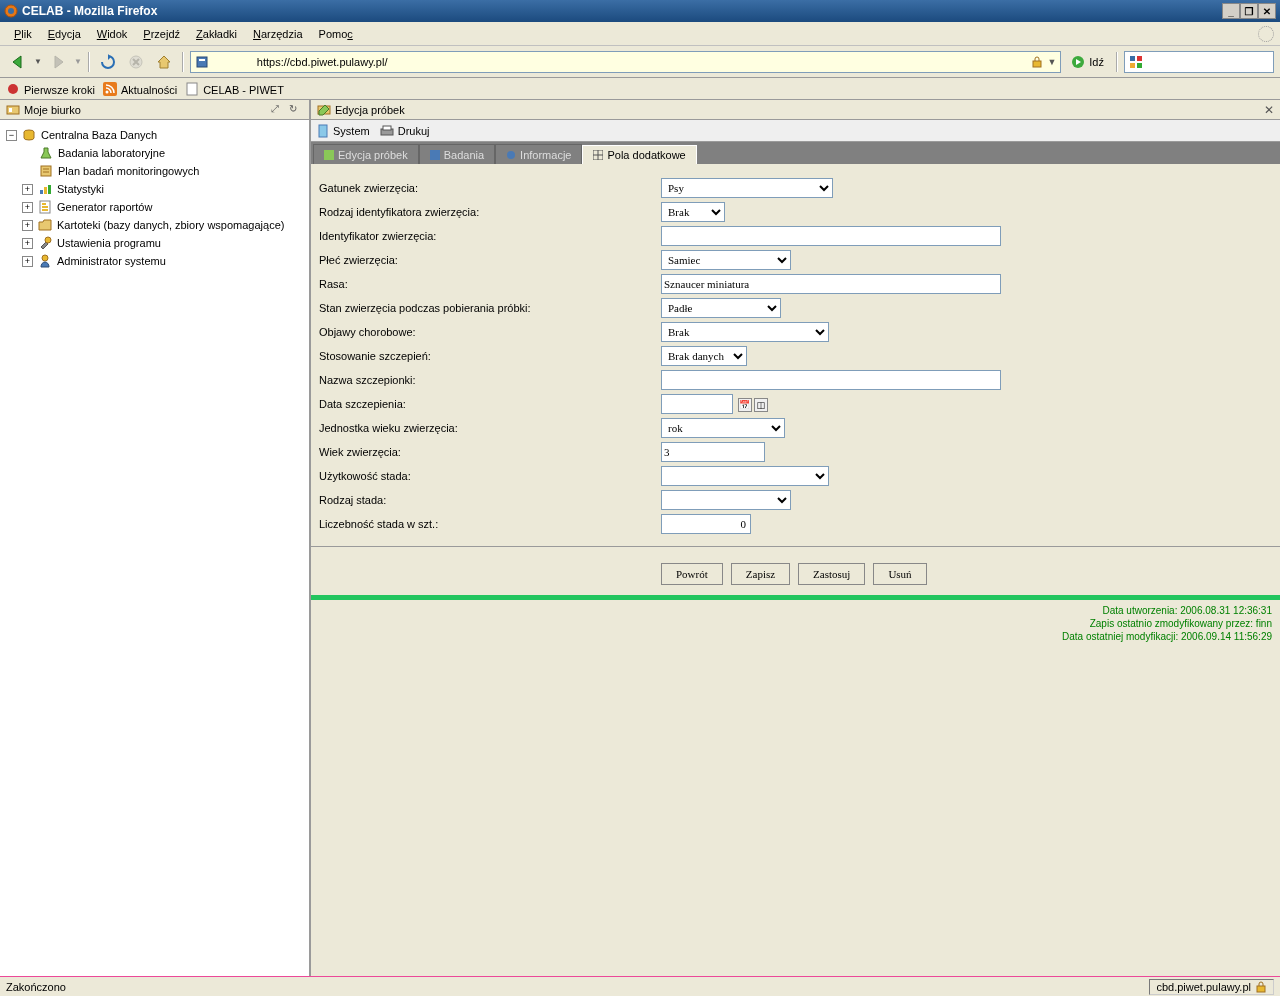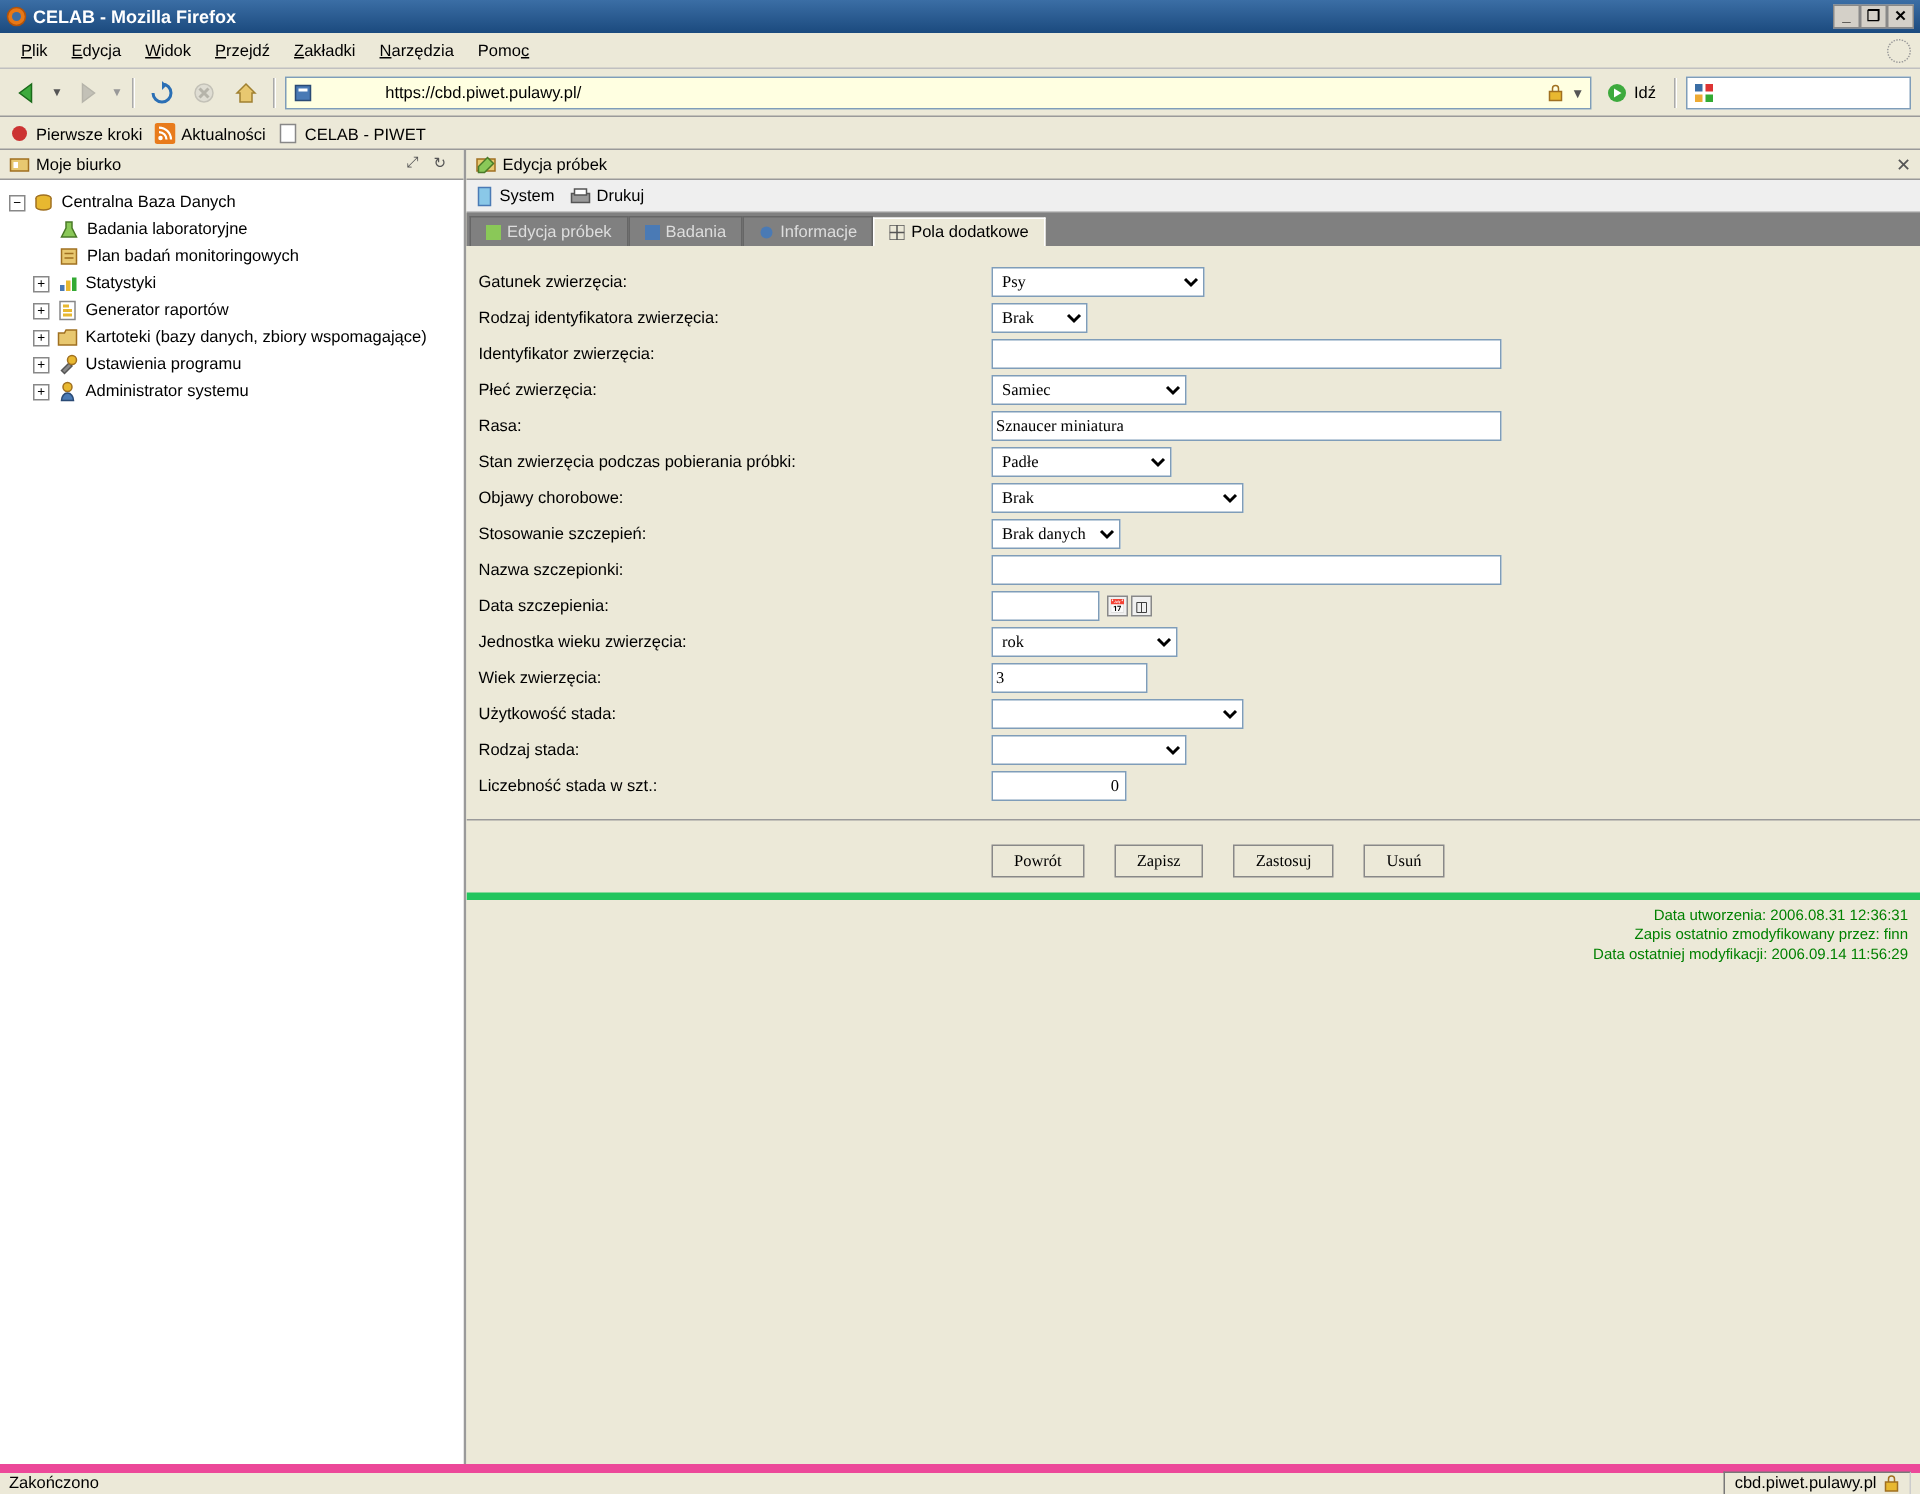--- a/index.html
+++ b/index.html
@@ -67,28 +67,28 @@
 .form-row .field { flex: 1; }
 .form-row select, .form-row input[type=text] { font-family: Tahoma; font-size: 11px; border: 1px solid #7F9DB9; background: #fff; padding: 1px 2px; height: 20px; }
 .form-row select { background: #fff; }
 .wide-input { width: 340px; }
 .num-input { width: 90px; text-align: right; padding-right: 4px !important; }
 .date-input { width: 72px; }
 .date-icons { display: inline-flex; gap: 2px; margin-left: 2px; vertical-align: middle; }
 .date-icon { width: 14px; height: 14px; border: 1px solid #888; font-size: 9px; display: flex; align-items: center; justify-content: center; cursor: pointer; background: #f0f0f0; }
 
 .form-sep { height: 1px; background: #9A9A9A; margin: 10px 0; }
-.button-row { display: flex; gap: 20px; padding: 6px 12px 10px 350px; }
+.button-row { display: flex; gap: 8px; padding: 6px 12px 10px 350px; }
 .button-row button { font-family: Tahoma; font-size: 11px; padding: 2px 14px; background: #ECE9D8; border: 1px solid #888; cursor: pointer; height: 22px; }
 
 .meta-info { text-align: right; padding: 4px 8px; font-size: 10px; color: #008000; border-top: 5px solid #22c55e; }
 .meta-info div { line-height: 13px; }
 
 
-.statusbar { position: absolute; bottom: 0; left: 0; right: 0; height: 20px; background: #ECE9D8; border-top: 6px solid #ec4899; display: flex; align-items: center; padding: 0 6px; }
+.statusbar { position: absolute; bottom: 0; left: 0; right: 0; height: 20px; background: #ECE9D8; border-top: 1px solid #ec4899; display: flex; align-items: center; padding: 0 6px; }
 .statusbar .status-left { flex: 1; }
 .statusbar .status-right { display: flex; align-items: center; gap: 6px; }
 .statusbar .secbox { border: 1px inset #ccc; padding: 1px 6px; display: flex; align-items: flex-start; gap: 4px; }
 
 svg { display: block; }
 </style>
 </head>
 <body>
 
 <div class="titlebar">
@@ -354,21 +354,21 @@
             <line x1="5" y1="0" x2="5" y2="10" stroke="#555"></line>
             <line x1="0" y1="5" x2="10" y2="5" stroke="#555"></line>
           </svg>
         <span>Pola dodatkowe</span>
       </div>
     </div>
 
     <div class="form-area">
       <div class="form-row">
           <div class="label">Gatunek zwierzęcia:</div>
-          <div class="field"><select style="width:142px"><option>Psy</option></select></div>
+          <div class="field"><select style="width:172px"><option>Psy</option></select></div>
         </div>
       <div class="form-row">
           <div class="label">Rodzaj identyfikatora zwierzęcia:</div>
           <div class="field"><select style="width:64px"><option>Brak</option></select></div>
         </div>
       <div class="form-row">
           <div class="label">Identyfikator zwierzęcia:</div>
           <div class="field"><input type="text" class="wide-input" value="" style=""></div>
         </div>
       <div class="form-row">

